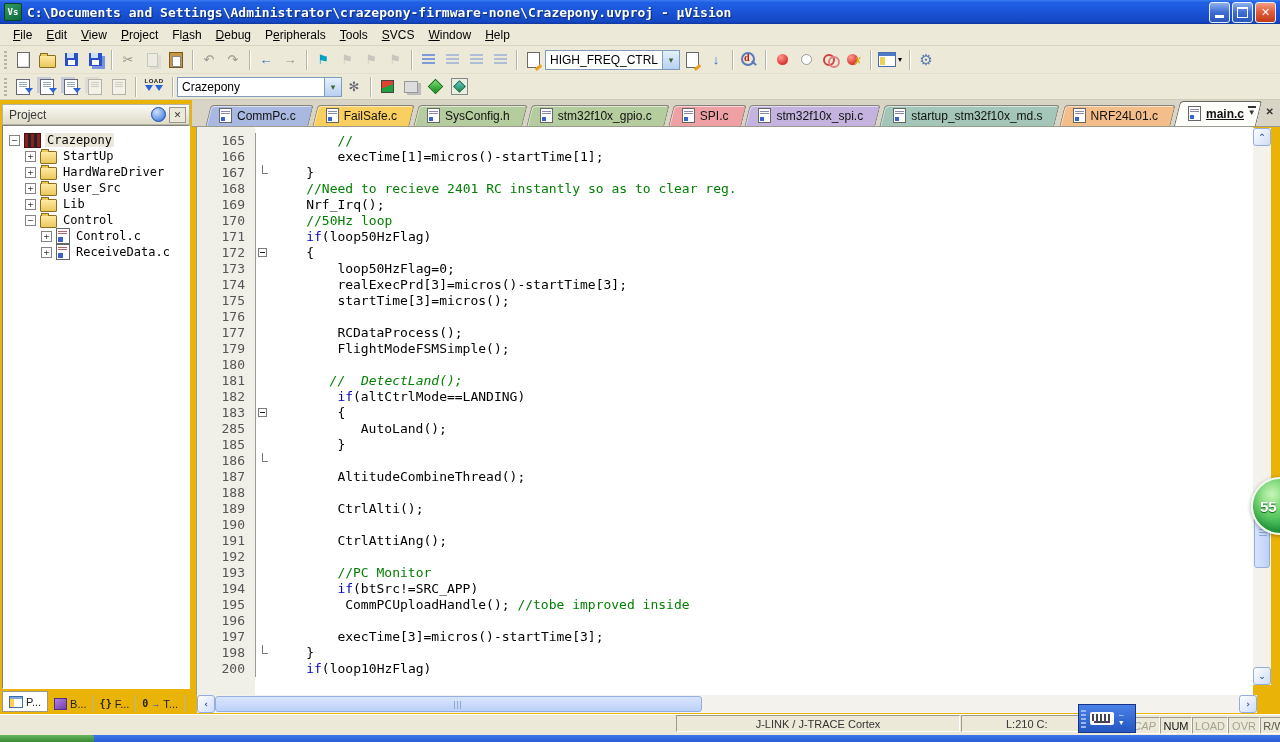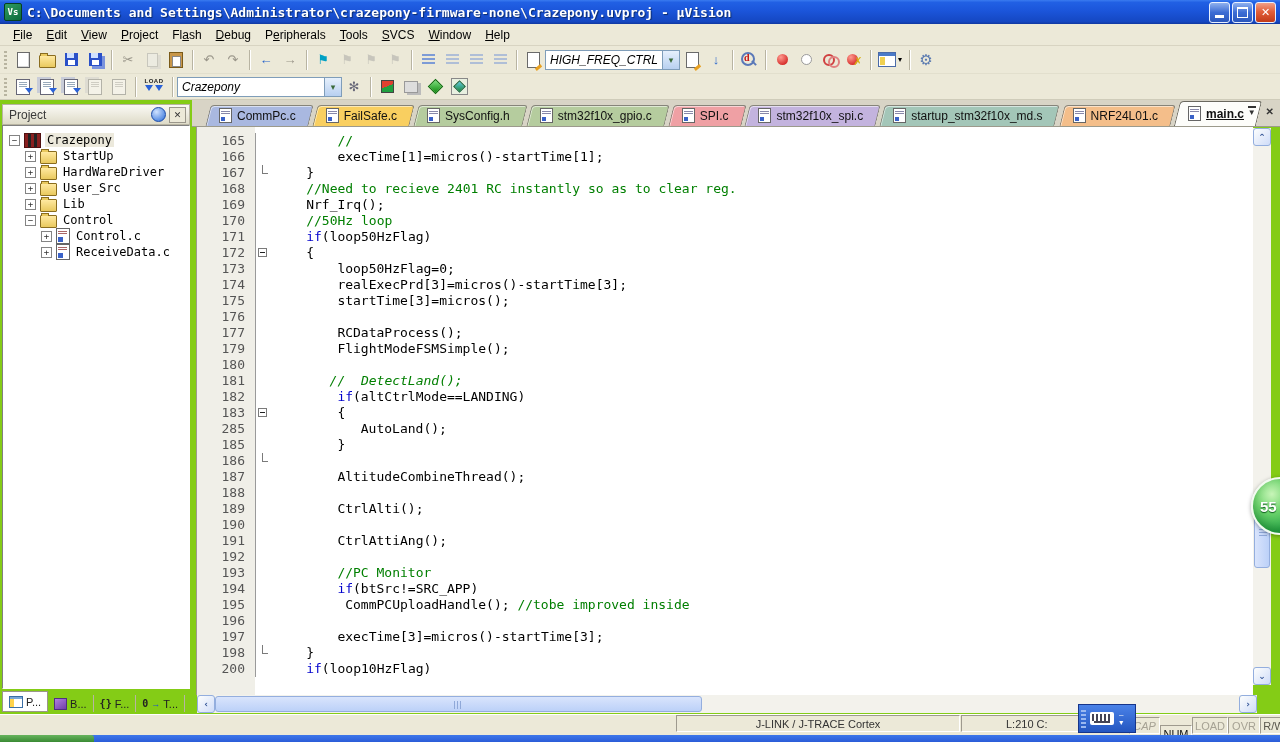--- a/index.html
+++ b/index.html
@@ -1,16 +1,16 @@
 <!DOCTYPE html>
 <html><head>
 <meta charset="utf-8">
 <style>
   html,body{margin:0;padding:0;background:#444;}
-  #app{position:relative;width:1280px;height:742px;background:#84cc16;overflow:hidden;
+  #app{position:relative;width:1280px;height:742px;background:#eab308;overflow:hidden;
        font-family:"Liberation Sans",sans-serif;font-size:12px;color:#000;}
   
   #titlebar{position:absolute;left:0;top:0;width:1280px;height:24px;
     background:linear-gradient(180deg,#3a7bf0 0%,#2160e4 10%,#1b55da 45%,#1547c2 90%,#1038a0 100%);
     display:flex;align-items:center;padding:0 4px;box-sizing:border-box;}
   .appicon{width:16px;height:16px;background:linear-gradient(145deg,#2f9c62,#0c6a3c);
     border:1px solid #06401f;border-radius:2px;color:#fff;font:bold 9px "DejaVu Sans Mono",monospace;
     display:flex;align-items:center;justify-content:center;margin-right:5px;flex:none;}
   #title-text{color:#fff;font:bold 13px "DejaVu Sans Mono",monospace;white-space:nowrap;overflow:hidden;
     text-shadow:1px 1px 1px #0a2a6a;flex:1;}
@@ -84,21 +84,21 @@
   .i-load{display:flex;flex-direction:column;align-items:center;line-height:1;}
   .loadtxt{font:bold 6px "Liberation Sans",sans-serif;letter-spacing:.5px;color:#222;}
   .dblarrow{display:flex;gap:2px;margin-top:1px;}
   .dblarrow i{width:0;height:0;border:4px solid transparent;border-top:6px solid #2a62d8;}
   .i-cube{width:11px;height:11px;border:1px solid #444;background:linear-gradient(160deg,#e04030 0 48%,#20a040 48%);}
   .i-gwin{width:12px;height:10px;border:1px solid #999;background:#ddd;box-shadow:3px 2px 0 #bbb;}
   .i-diam{width:9px;height:9px;transform:rotate(45deg);background:linear-gradient(135deg,#80e080,#108a10);border:1px solid #0a6a0a;}
   .i-dbox{width:15px;height:15px;border:1px solid #888;background:#e8f0e0;display:flex;align-items:center;justify-content:center;}
   .i-dbox i{width:7px;height:7px;transform:rotate(45deg);background:linear-gradient(135deg,#60c8e0,#1a8a40);border:1px solid #0a5a30;display:block;}
   .combo{height:20px;background:#fff;border:1px solid #7f9db9;display:flex;align-items:center;
-    padding-left:4px;font-size:12px;box-sizing:border-box;flex:none;font-style:italic;}
+    padding-left:4px;font-size:12px;box-sizing:border-box;flex:none;}
   .combo.search{width:118px;}
   .combo.tgt{width:148px;}
   .cbtn{width:17px;height:20px;background:linear-gradient(180deg,#e6f0fc,#b8d0f0);border:1px solid #7f9db9;
     border-left:none;display:flex;align-items:center;justify-content:center;color:#3a6a3a;font-size:9px;box-sizing:border-box;flex:none;}
   
   #proj-header{position:absolute;left:2px;top:104px;width:188px;height:21px;
     background:linear-gradient(180deg,#fbfaf5,#dedbc8);border:1px solid #b8b4a2;box-sizing:border-box;
     display:flex;align-items:center;padding:0 3px 0 6px;color:#3a3a3a;}
   #proj-header .ttl{flex:1;}
   .pin{width:13px;height:13px;border-radius:50%;background:radial-gradient(circle at 35% 30%,#cfe2ff,#2a6cd8);
@@ -581,21 +581,21 @@
     <span class="sbtn" style="left:0;top:0;width:18px;height:18px;">‹</span>
     <span class="sbtn" style="left:1042px;top:0;width:18px;height:18px;">›</span>
     <span id="hthumb"></span>
   </div>
 
   <div id="statusbar">
     <span class="sbcell" id="sb-jlink">J-LINK / J-TRACE Cortex</span>
     <span class="sbcell" id="sb-cursor">L:210 C:</span>
     <span id="sb-flags">
         <span class="flag" style="width: 31px; color: rgb(166, 162, 148); font-style: italic;">CAP</span>
-        <span class="flag" style="width: 32px; color: rgb(17, 17, 17); margin-top: 8px;">NUM</span>
+        <span class="flag" style="width: 32px; color: rgb(17, 17, 17);">NUM</span>
         <span class="flag" style="width: 36px; color: rgb(166, 162, 148);">LOAD</span>
         <span class="flag" style="width: 32px; color: rgb(166, 162, 148);">OVR</span>
         <span class="flag" style="width: 28px; color: rgb(90, 87, 78);">R/W</span>
       </span>
   </div>
 
   <div id="ime">
     <span class="igrip"></span>
     <span class="kbicon"></span>
     <span class="ictl">

